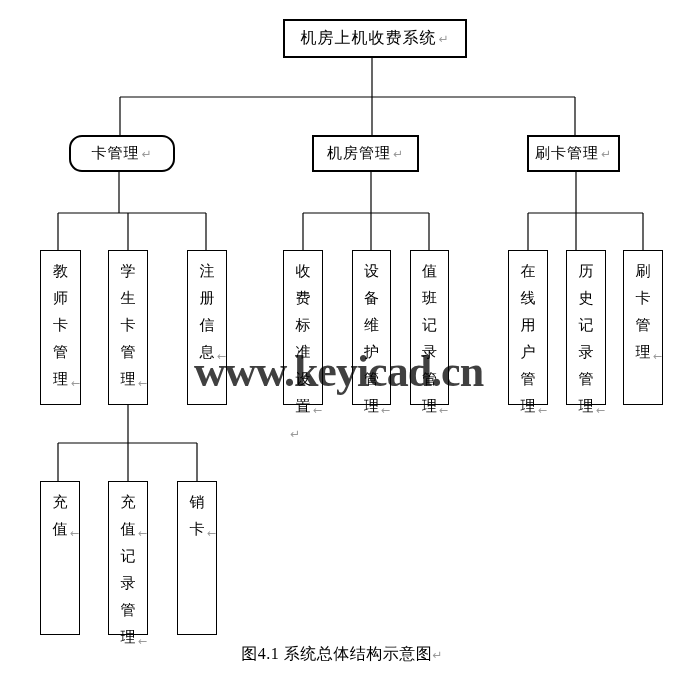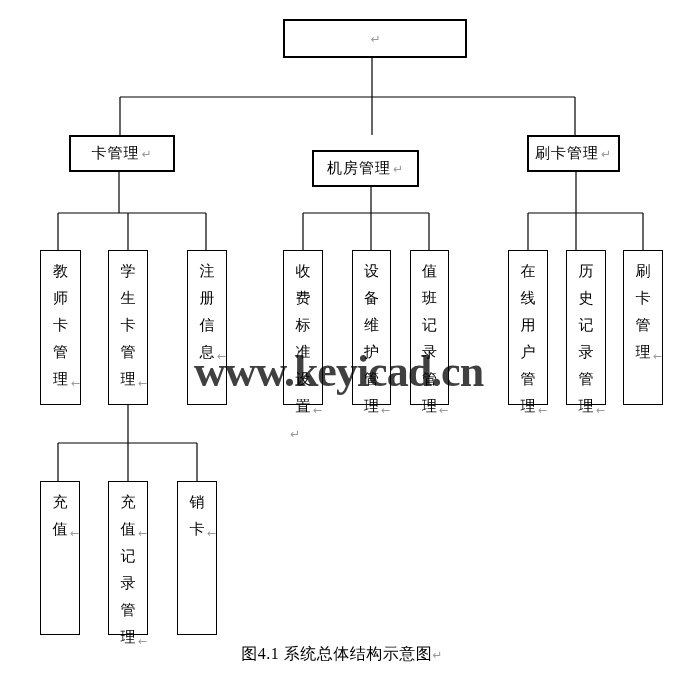--- a/index.html
+++ b/index.html
@@ -76,27 +76,28 @@
       <line x1="643" y1="213" x2="643" y2="250" stroke="#000" stroke-width="1.2"></line>
       <line x1="128" y1="405" x2="128" y2="443" stroke="#000" stroke-width="1.2"></line>
       <line x1="58" y1="443" x2="197" y2="443" stroke="#000" stroke-width="1.2"></line>
       <line x1="58" y1="443" x2="58" y2="481" stroke="#000" stroke-width="1.2"></line>
       <line x1="128" y1="443" x2="128" y2="481" stroke="#000" stroke-width="1.2"></line>
       <line x1="197" y1="443" x2="197" y2="481" stroke="#000" stroke-width="1.2"></line>
     </svg>
 
   <div id="nodes">
       <div class="node h root" style="left: 283px; top: 19px; width: 184px; height: 39px;">
+        <span class="lbl">机房上机收费系统</span>
         <span class="pmark">↵</span>
       </div>
-      <div class="node h" style="left: 69px; top: 135px; width: 106px; height: 37px;">
+      <div class="node h" style="left: 69px; top: 135px; width: 106px; height: 37px; border-radius: 13px;">
         <span class="lbl">卡管理</span>
         <span class="pmark">↵</span>
       </div>
-      <div class="node h" style="left: 312px; top: 135px; width: 107px; height: 37px; margin-top: 15px;">
+      <div class="node h" style="left: 312px; top: 135px; width: 107px; height: 37px;">
         <span class="lbl">机房管理</span>
         <span class="pmark">↵</span>
       </div>
       <div class="node h" style="left: 527px; top: 135px; width: 93px; height: 37px;">
         <span class="lbl">刷卡管理</span>
         <span class="pmark">↵</span>
       </div>
       <div class="node v" style="left: 40px; top: 250px; width: 41px; height: 155px;">
         <div class="vrow">教</div>
         <div class="vrow">师</div>

